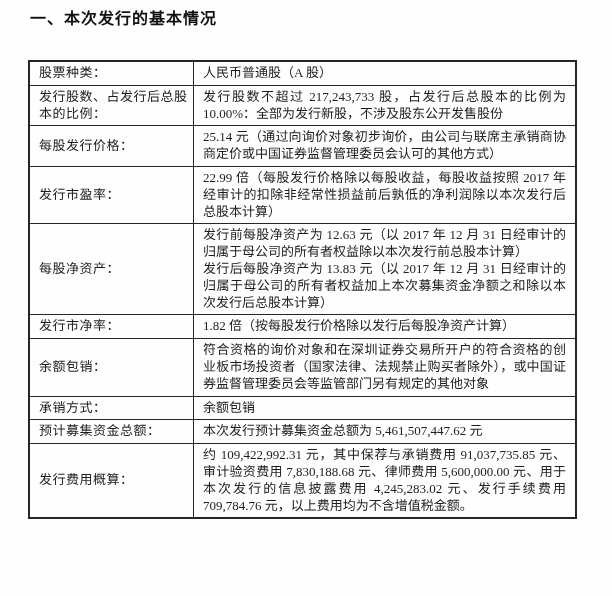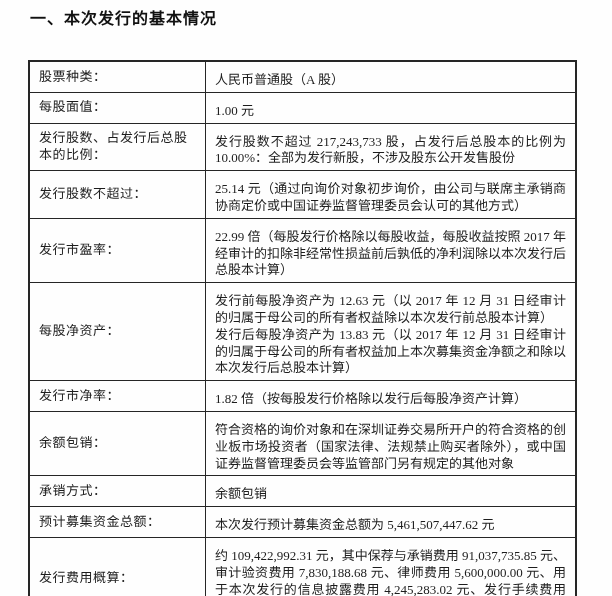--- a/index.html
+++ b/index.html
@@ -41,55 +41,51 @@
   table.info-table {
     border-width: 2px;
   }
   td {
     font-size: 13px;
     line-height: 16.8px;
     vertical-align: middle;
   }
   td.label-cell {
     width: 150px;
-    padding: 3px 16px 3px 9px;
+    padding: 3px 4px 3px 9px;
     text-align: left;
     letter-spacing: 0.5px;
   }
   td.value-cell {
-    padding: 10px 9px 3px 9px;
+    padding: 3px 9px 3px 9px;
     text-align: justify;
     white-space: pre-line;
   }
 </style>
 </head>
 <body>
 
 <div class="page">
   <h1 class="doc-title">一、本次发行的基本情况</h1>
 
   <table class="info-table">
     <tbody id="table-rows">
   <tr>
     <td class="label-cell">股票种类：</td>
     <td class="value-cell">人民币普通股（A 股）</td>
   </tr>
 
-  <tr>
-    <td class="label-cell">每股面值：</td>
-    <td class="value-cell">1.00 元</td>
-  </tr>
 
   <tr>
     <td class="label-cell">发行股数、占发行后总股本的比例：</td>
     <td class="value-cell">发行股数不超过 217,243,733 股，占发行后总股本的比例为 10.00%：全部为发行新股，不涉及股东公开发售股份</td>
   </tr>
 
   <tr>
-    <td class="label-cell">发行股数不超过：</td>
+    <td class="label-cell">每股发行价格：</td>
     <td class="value-cell">25.14 元（通过向询价对象初步询价，由公司与联席主承销商协商定价或中国证券监督管理委员会认可的其他方式）</td>
   </tr>
 
   <tr>
     <td class="label-cell">发行市盈率：</td>
     <td class="value-cell">22.99 倍（每股发行价格除以每股收益，每股收益按照 2017 年经审计的扣除非经常性损益前后孰低的净利润除以本次发行后总股本计算）</td>
   </tr>
 
   <tr>
     <td class="label-cell">每股净资产：</td>

